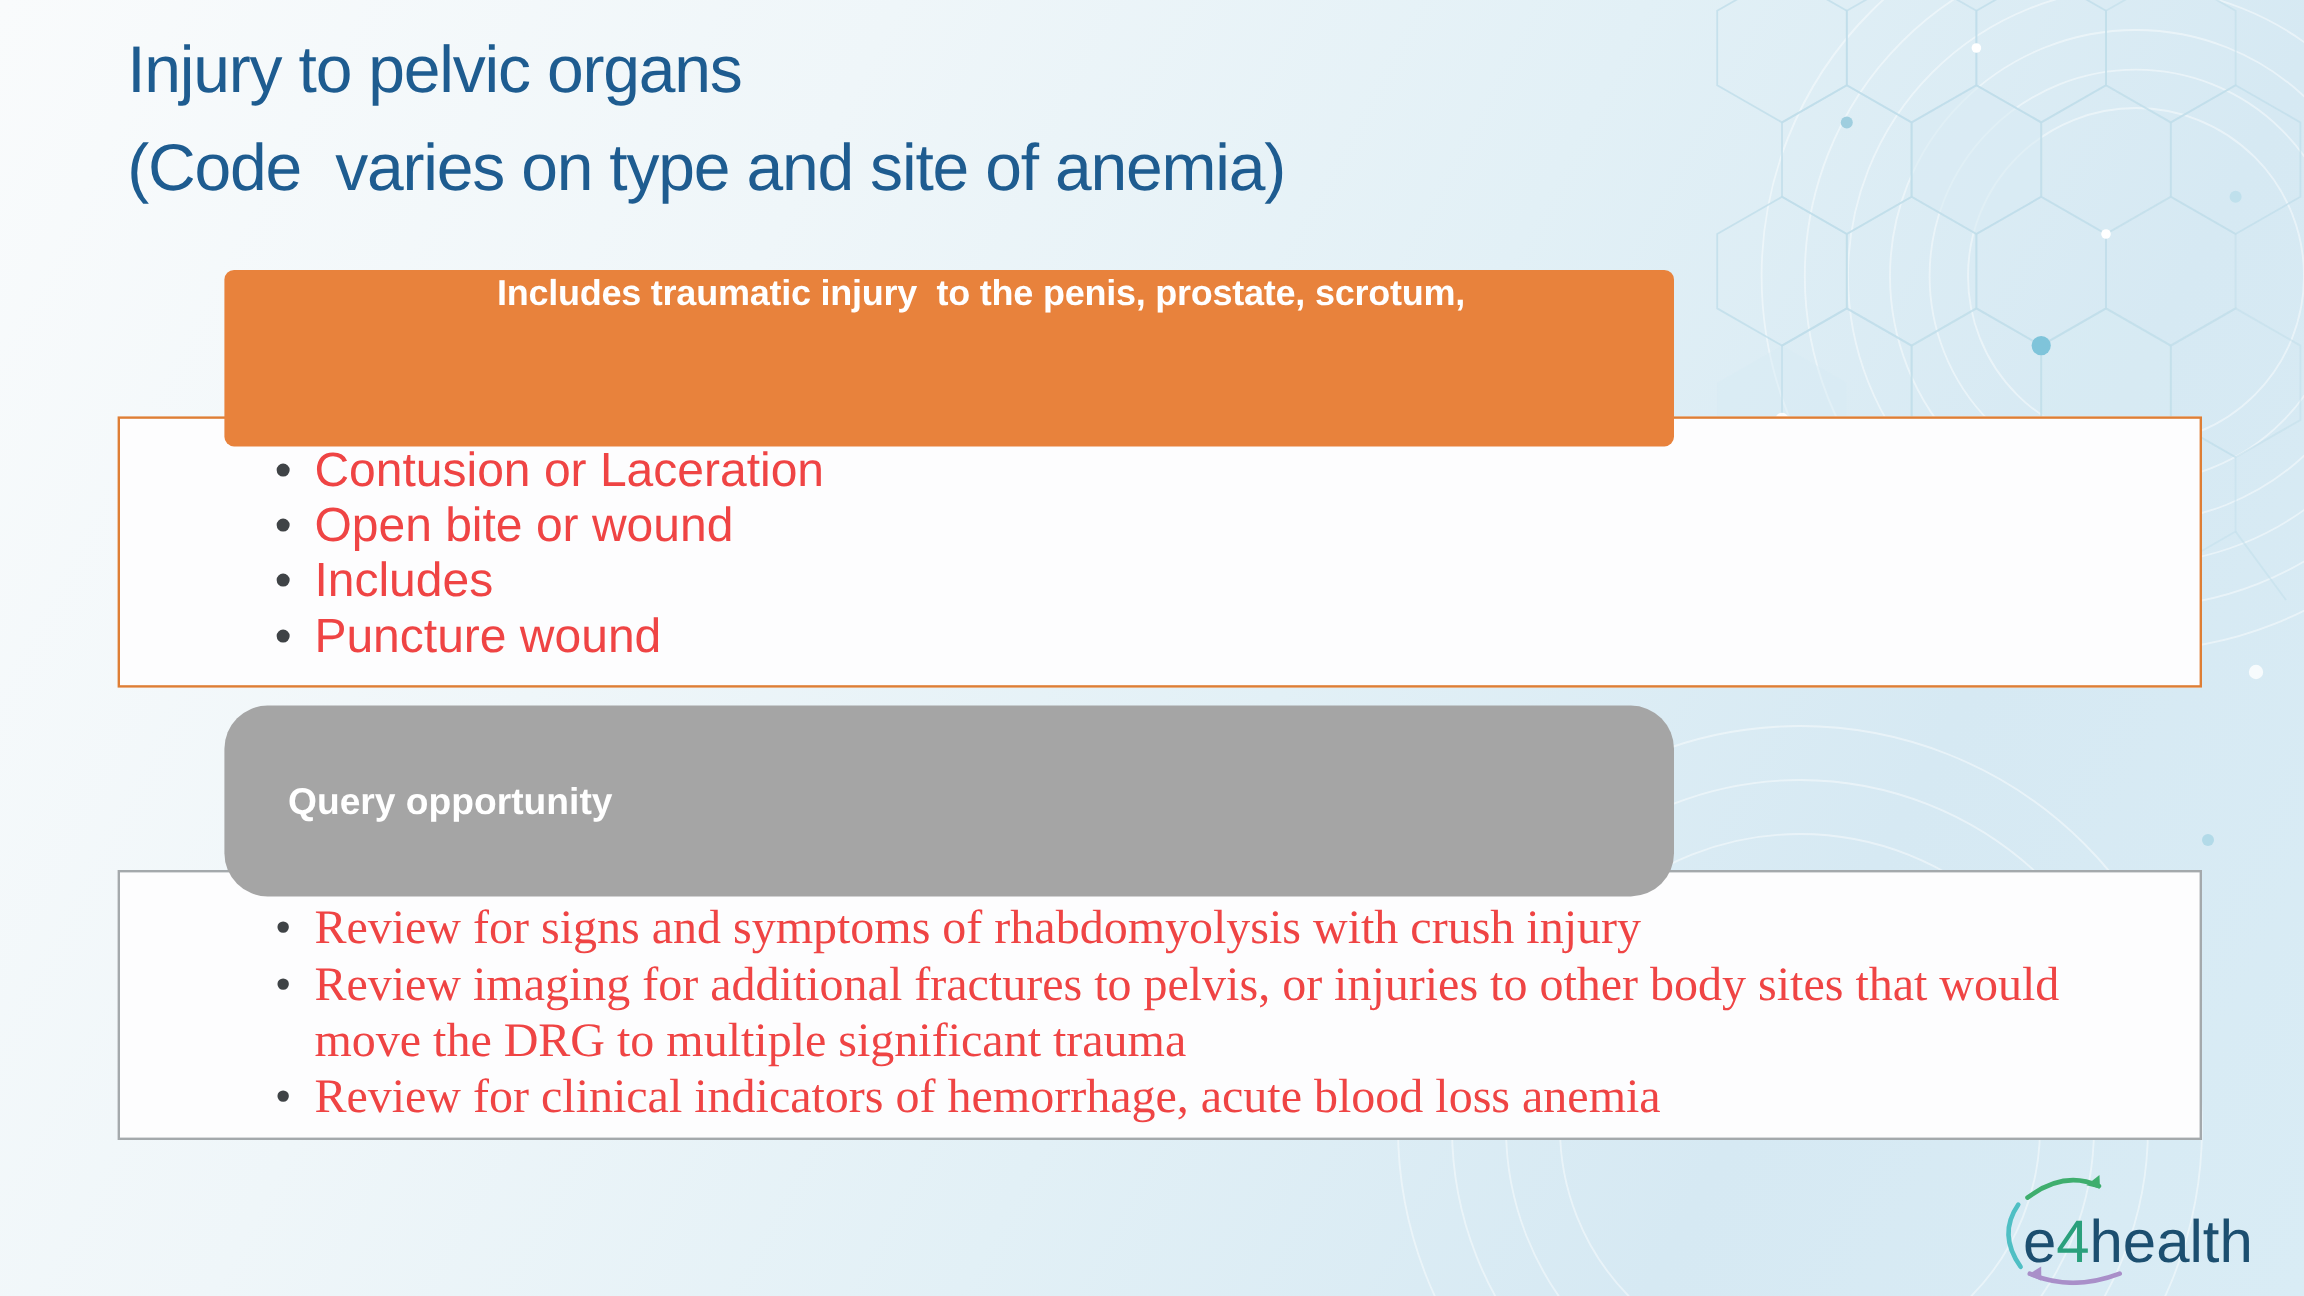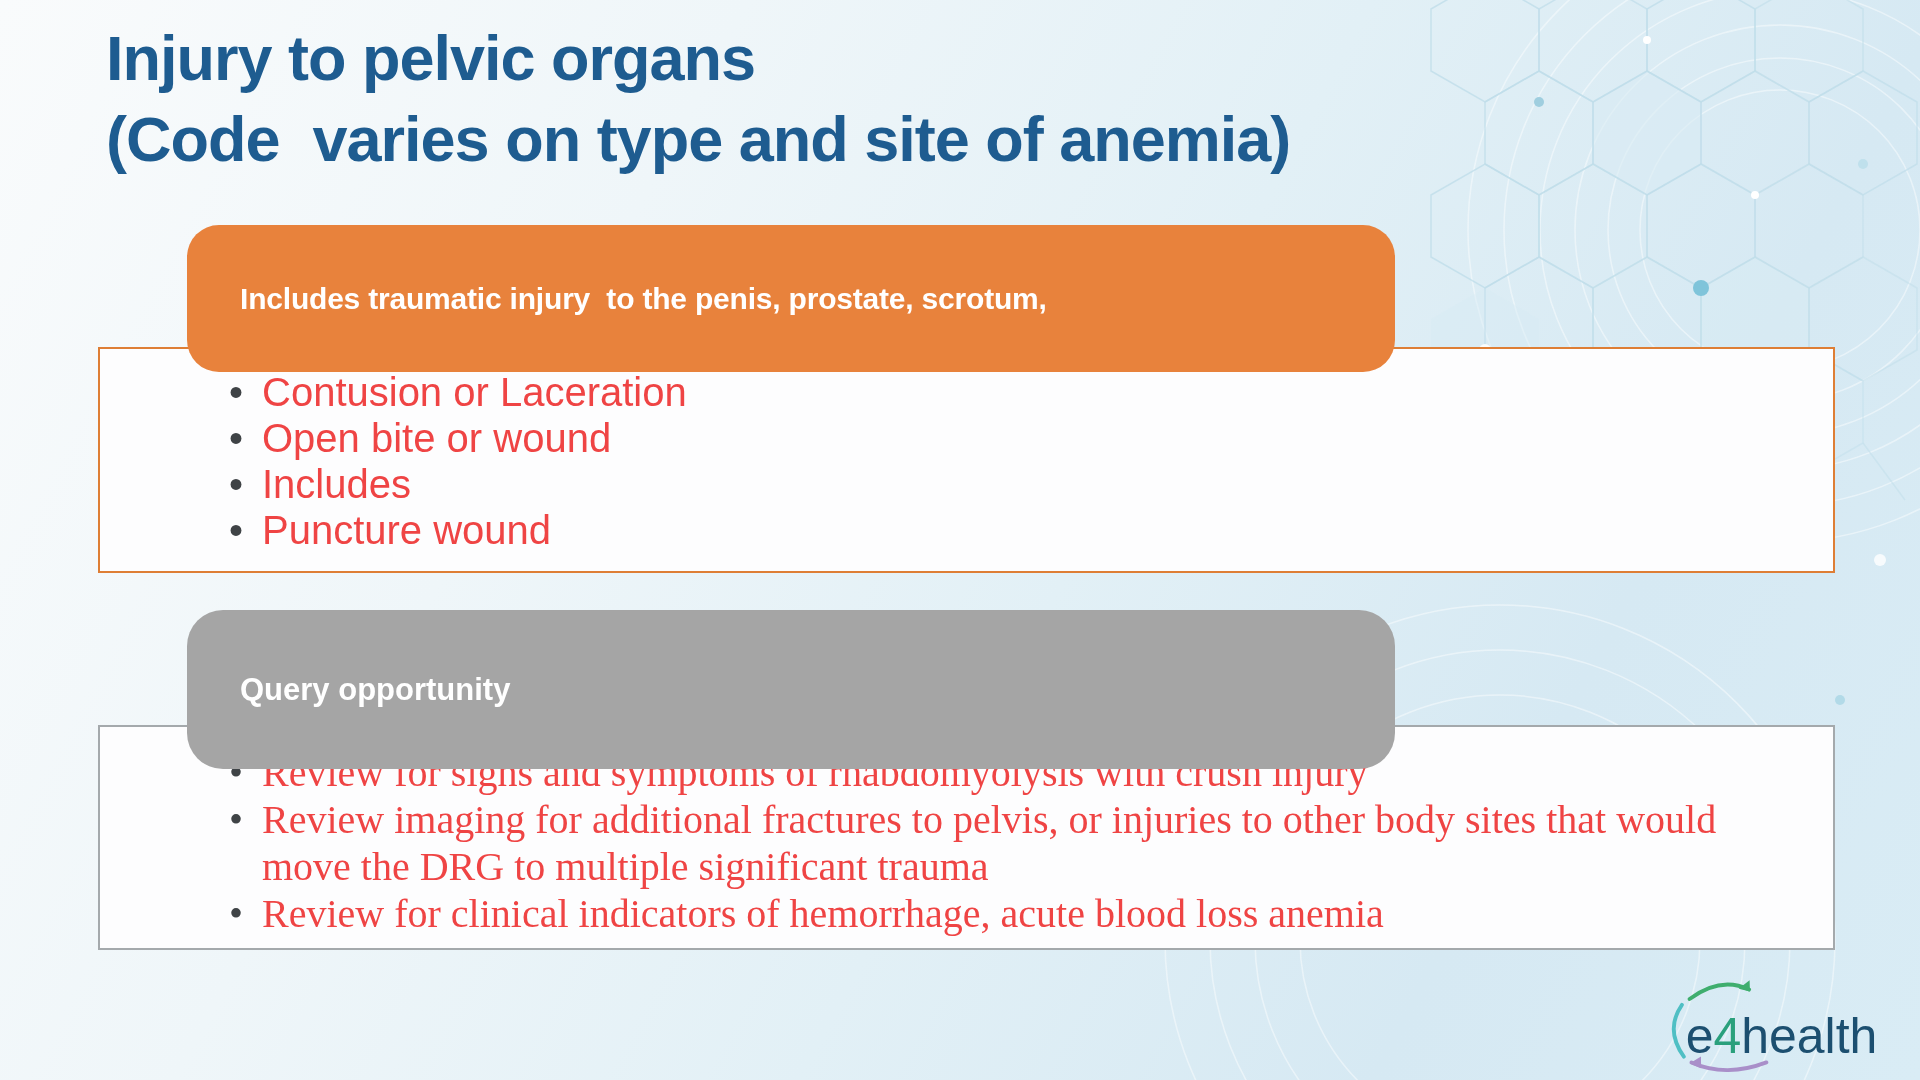--- a/index.html
+++ b/index.html
@@ -19,37 +19,37 @@
     width: 1920px; height: 1080px;
     z-index: 0;
   }
 
   .title {
     position: absolute;
     left: 106px;
     top: 18px;
     z-index: 3;
     color: #1E5C90;
-    font-weight: bold;
-    font-size: 63px;
+    font-weight: normal;
+    font-size: 55px;
     line-height: 81px;
     letter-spacing: -1px;
   }
   .title .title-line { white-space: pre; }
 
   
   .banner-orange {
     position: absolute;
     left: 187px; top: 225px;
     width: 1208px; height: 147px;
     background: #E8823C;
-    border-radius: 32px;
+    border-radius: 8px;
     z-index: 2;
     display: flex;
-    flex-direction: column;
+    flex-direction: row;
     justify-content: center;
     box-sizing: border-box;
     padding-left: 53px;
   }
   .banner-orange .banner-line {
     color: #FFFFFF;
     font-weight: bold;
     font-size: 30px;
     line-height: 40px;
     letter-spacing: -0.2px;
@@ -91,21 +91,20 @@
     position: absolute;
     left: 187px; top: 588px;
     width: 1208px; height: 159px;
     background: #A5A5A5;
     border-radius: 36px;
     z-index: 2;
     display: flex;
     align-items: center;
     box-sizing: border-box;
     padding-left: 53px;
-    margin-top: 22px;
   }
   .banner-gray .banner-line {
     color: #FFFFFF;
     font-weight: bold;
     font-size: 31px;
   }
 
   
   .box-query {
     position: absolute;

